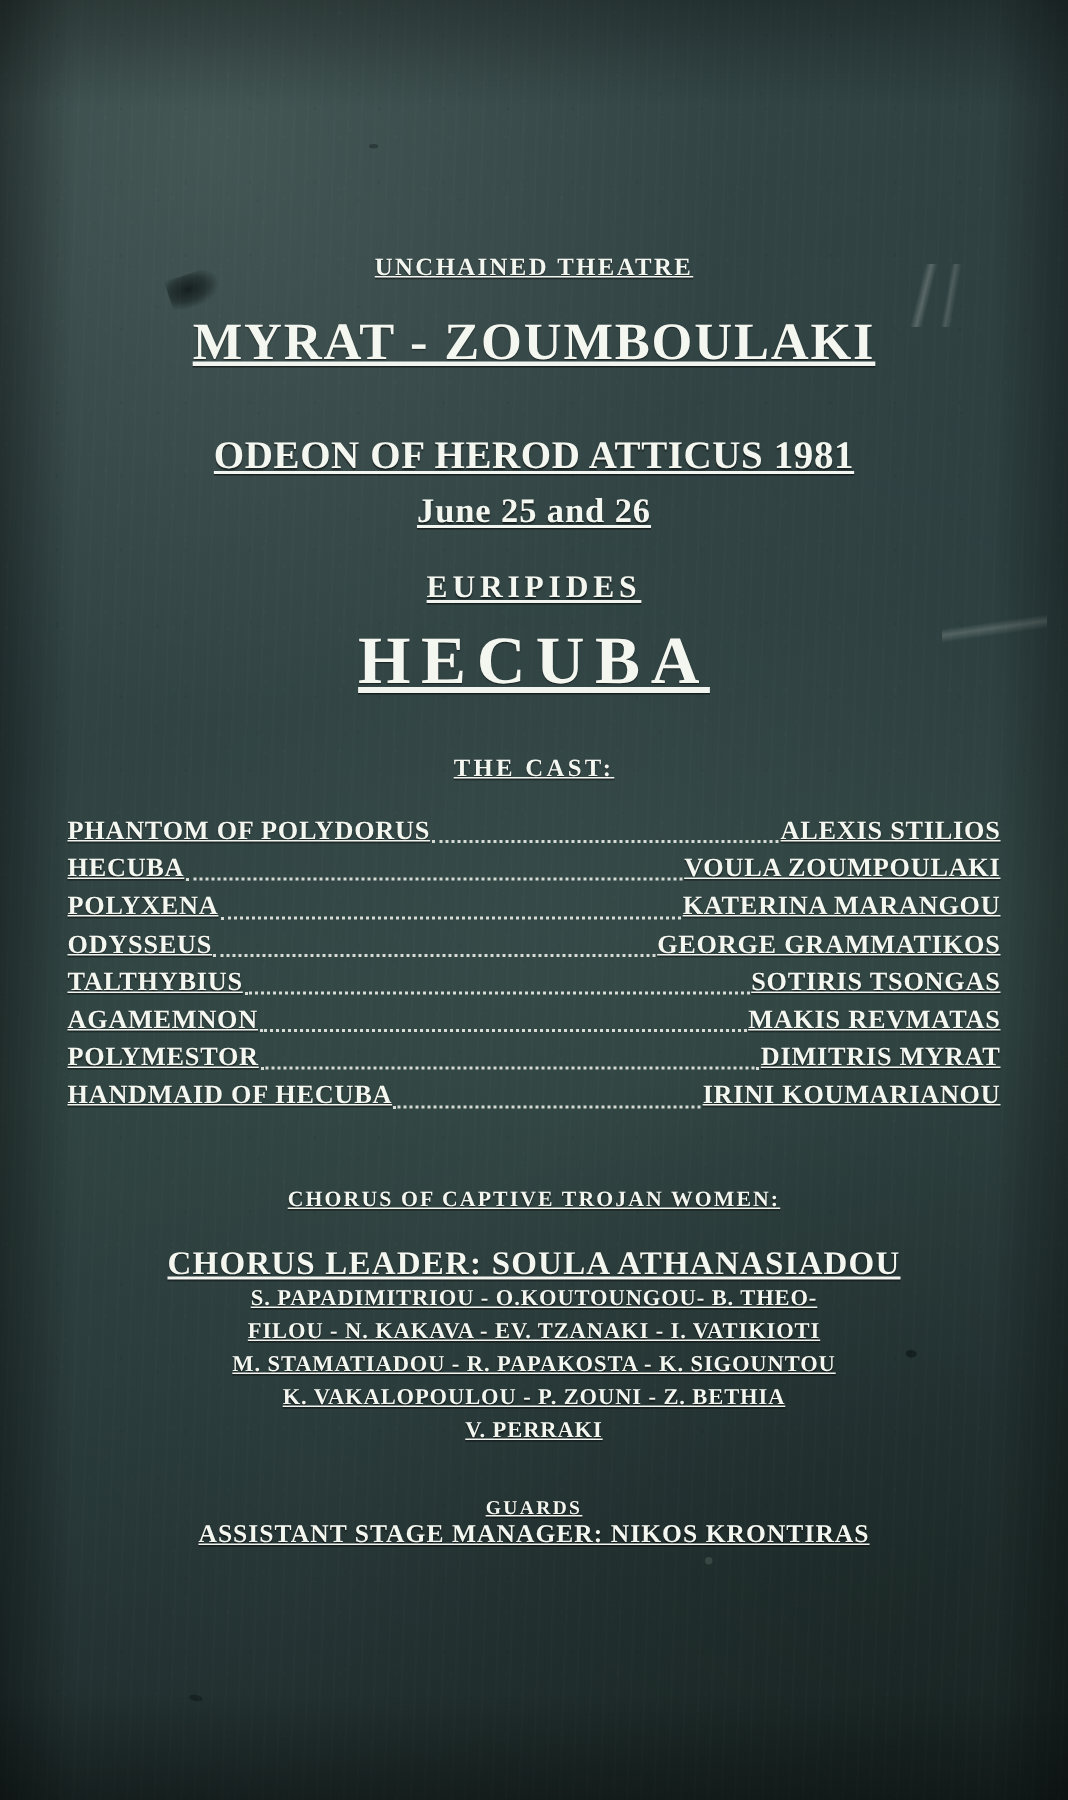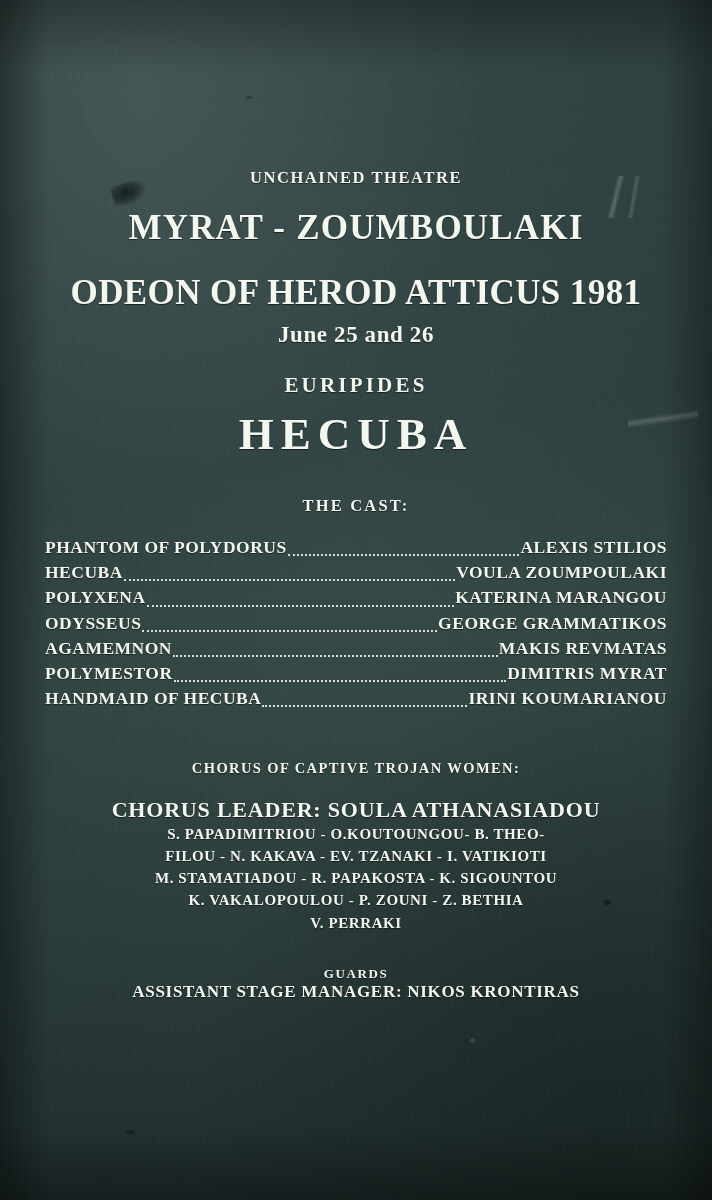--- a/index.html
+++ b/index.html
@@ -81,42 +81,43 @@
   .speck-1 { left: 604px; top: 900px; width: 7px; height: 5px; border-radius: 50%; background: rgba(10,18,18,0.6); }
   .speck-2 { left: 126px; top: 1130px; width: 9px; height: 4px; border-radius: 50%; background: rgba(10,18,18,0.45); transform: rotate(12deg); }
   .speck-3 { left: 470px; top: 1038px; width: 5px; height: 5px; border-radius: 50%; background: rgba(240,245,238,0.12); }
   .speck-4 { left: 246px; top: 96px; width: 6px; height: 3px; border-radius: 50%; background: rgba(10,18,18,0.35); }
 
   .content {
     position: relative;
     z-index: 3;
     padding: 0 41px;
     text-align: center;
+    text-decoration: underline;
   }
 
   .txt {
     text-shadow: 0 1px 1px rgba(0,0,0,0.55);
     color: #f4f6f0;
   }
 
   .company {
     margin-top: 168px;
     font-size: 16.5px;
     font-weight: bold;
     letter-spacing: 1.6px;
   }
   .troupe {
     margin-top: 20px;
     font-size: 35px;
     font-weight: bold;
     letter-spacing: 1.2px;
   }
   .venue {
-    margin-top: 25px;
-    font-size: 35px;
+    margin-top: 41px;
+    font-size: 26px;
     font-weight: bold;
     letter-spacing: 0.4px;
   }
   .dates {
     margin-top: 9px;
     font-size: 23px;
     font-weight: bold;
     letter-spacing: 0.6px;
   }
   .author {
@@ -242,20 +243,25 @@
         <span class="cast-dots"></span>
         <span class="cast-actor">KATERINA MARANGOU</span>
       </div>
 
       <div class="txt cast-row">
         <span class="cast-role">ODYSSEUS</span>
         <span class="cast-dots"></span>
         <span class="cast-actor">GEORGE GRAMMATIKOS</span>
       </div>
 
+      <div class="txt cast-row">
+        <span class="cast-role">TALTHYBIUS</span>
+        <span class="cast-dots"></span>
+        <span class="cast-actor">SOTIRIS TSONGAS</span>
+      </div>
 
       <div class="txt cast-row">
         <span class="cast-role">AGAMEMNON</span>
         <span class="cast-dots"></span>
         <span class="cast-actor">MAKIS REVMATAS</span>
       </div>
 
       <div class="txt cast-row">
         <span class="cast-role">POLYMESTOR</span>
         <span class="cast-dots"></span>

